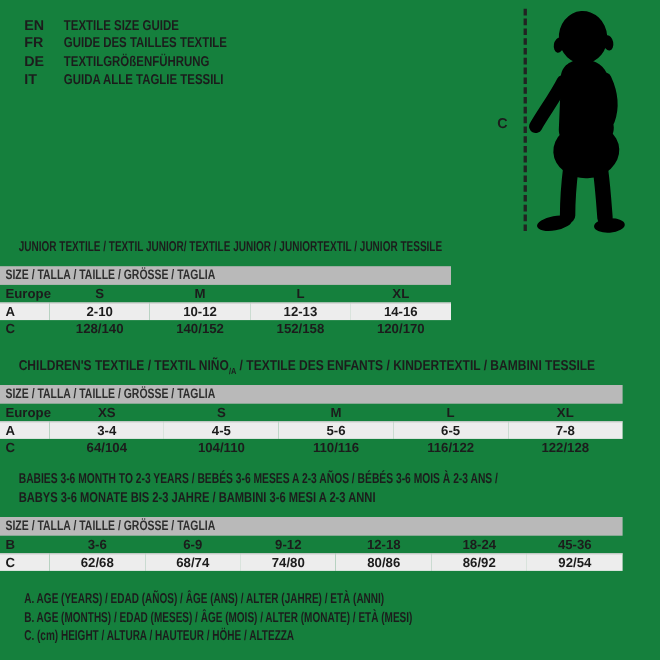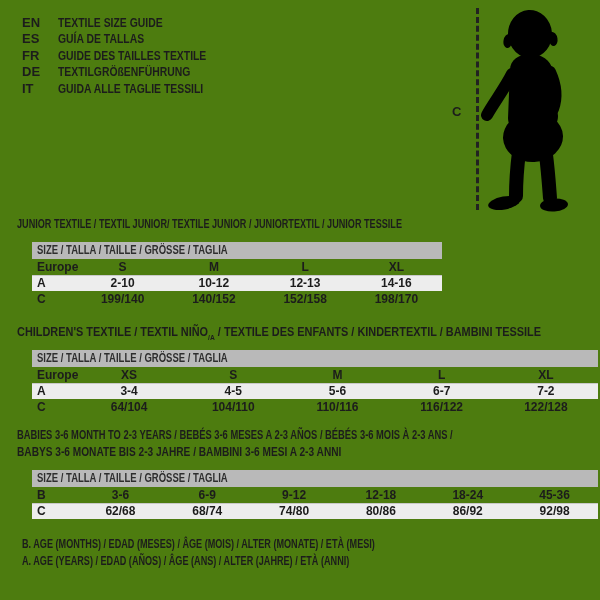--- a/index.html
+++ b/index.html
@@ -1,20 +1,20 @@
 <!DOCTYPE html>
 <html><head>
 <meta charset="utf-8">
 <style>
   * { margin: 0; padding: 0; box-sizing: border-box; }
   html, body { background: #ffffff; }
   .page {
     position: relative;
     width: 600px; height: 600px;
-    background: #4d7c0f;
+    background: #15803d;
     font-family: "Liberation Sans", "DejaVu Sans", sans-serif;
     font-weight: bold;
     color: #1c1c1c;
     overflow: hidden;
   }
   .cond {
     display: inline-block;
     transform: scaleX(0.76);
     transform-origin: 0 50%;
     white-space: nowrap;
@@ -28,21 +28,21 @@
     position: absolute; left: 476px; top: 8px; height: 202px; width: 0;
     border-left: 3px dashed #222222;
   }
   .c-label { position: absolute; left: 452px; top: 104px; font-size: 13px; }
   .baby { position: absolute; left: 480px; top: 8px; width: 115px; height: 204px; }
   
   .t-title { position: absolute; left: 17px; font-size: 13px; line-height: 17px; white-space: nowrap; }
   .t-title .cond { transform: scaleX(0.72); }
   .t-title .sub { font-size: 8px; vertical-align: sub; }
   
-  .tblwrap { position: absolute; left: 32px; }
+  .tblwrap { position: absolute; left: 0; }
   .size-bar {
     height: 17px; line-height: 17px;
     padding-left: 5px;
     font-size: 12.5px;
     color: #2e2e2e;
   }
   table { border-collapse: collapse; table-layout: fixed; width: 100%; }
   td {
     height: 16px; padding: 0;
     font-size: 12px; font-weight: bold;
@@ -59,24 +59,20 @@
 </style>
 </head>
 <body>
 
 <div class="page">
 
   <section class="langs">
     <div class="lang-row">
       <span class="lang-code">EN</span>
       <span class="cond" style="transform:scaleX(0.8)">TEXTILE SIZE GUIDE</span>
-    </div>
-    <div class="lang-row">
-      <span class="lang-code">ES</span>
-      <span class="cond" style="transform:scaleX(0.8)">GUÍA DE TALLAS</span>
     </div>
     <div class="lang-row">
       <span class="lang-code">FR</span>
       <span class="cond" style="transform:scaleX(0.8)">GUIDE DES TAILLES TEXTILE</span>
     </div>
     <div class="lang-row">
       <span class="lang-code">DE</span>
       <span class="cond" style="transform:scaleX(0.8)">TEXTILGRÖßENFÜHRUNG</span>
     </div>
     <div class="lang-row">
@@ -128,24 +124,24 @@
       </tr>
       <tr class="alt" style="background:#ededed">
         <td>A</td>
         <td>2-10</td>
         <td>10-12</td>
         <td>12-13</td>
         <td>14-16</td>
       </tr>
       <tr>
         <td>C</td>
-        <td>199/140</td>
+        <td>128/140</td>
         <td>140/152</td>
         <td>152/158</td>
-        <td>198/170</td>
+        <td>120/170</td>
       </tr>
     </tbody>
       </table>
   </div>
 
   <div class="t-title" style="top:323px">
     <span class="cond" style="transform:scaleX(0.84)"><span>CHILDREN'S TEXTILE / TEXTIL NIÑO</span><sub class="sub">/A</sub><span> / TEXTILE DES ENFANTS / KINDERTEXTIL / BAMBINI TESSILE</span></span>
   </div>
   <div class="tblwrap" style="top:350px;width:566px">
     <div class="size-bar" style="background:#b9b9b9">
@@ -167,22 +163,22 @@
         <td>S</td>
         <td>M</td>
         <td>L</td>
         <td>XL</td>
       </tr>
       <tr class="alt" style="background:#ededed">
         <td>A</td>
         <td>3-4</td>
         <td>4-5</td>
         <td>5-6</td>
-        <td>6-7</td>
-        <td>7-2</td>
+        <td>6-5</td>
+        <td>7-8</td>
       </tr>
       <tr>
         <td>C</td>
         <td>64/104</td>
         <td>104/110</td>
         <td>110/116</td>
         <td>116/122</td>
         <td>122/128</td>
       </tr>
     </tbody>
@@ -217,28 +213,31 @@
         <td>18-24</td>
         <td>45-36</td>
       </tr>
       <tr class="alt" style="background:#ededed">
         <td>C</td>
         <td>62/68</td>
         <td>68/74</td>
         <td>74/80</td>
         <td>80/86</td>
         <td>86/92</td>
-        <td>92/98</td>
+        <td>92/54</td>
       </tr>
     </tbody>
       </table>
   </div>
 
   <section class="notes">
     <div class="note-line">
+      <span class="cond">A. AGE (YEARS) / EDAD (AÑOS) / ÂGE (ANS) / ALTER (JAHRE) / ETÀ (ANNI)</span>
+    </div>
+    <div class="note-line">
       <span class="cond">B. AGE (MONTHS) / EDAD (MESES) / ÂGE (MOIS) / ALTER (MONATE) / ETÀ (MESI)</span>
     </div>
     <div class="note-line">
-      <span class="cond">A. AGE (YEARS) / EDAD (AÑOS) / ÂGE (ANS) / ALTER (JAHRE) / ETÀ (ANNI)</span>
+      <span class="cond">C. (cm) HEIGHT / ALTURA / HAUTEUR / HÖHE / ALTEZZA</span>
     </div>
   </section>
 
 </div>
 
 </body></html>

